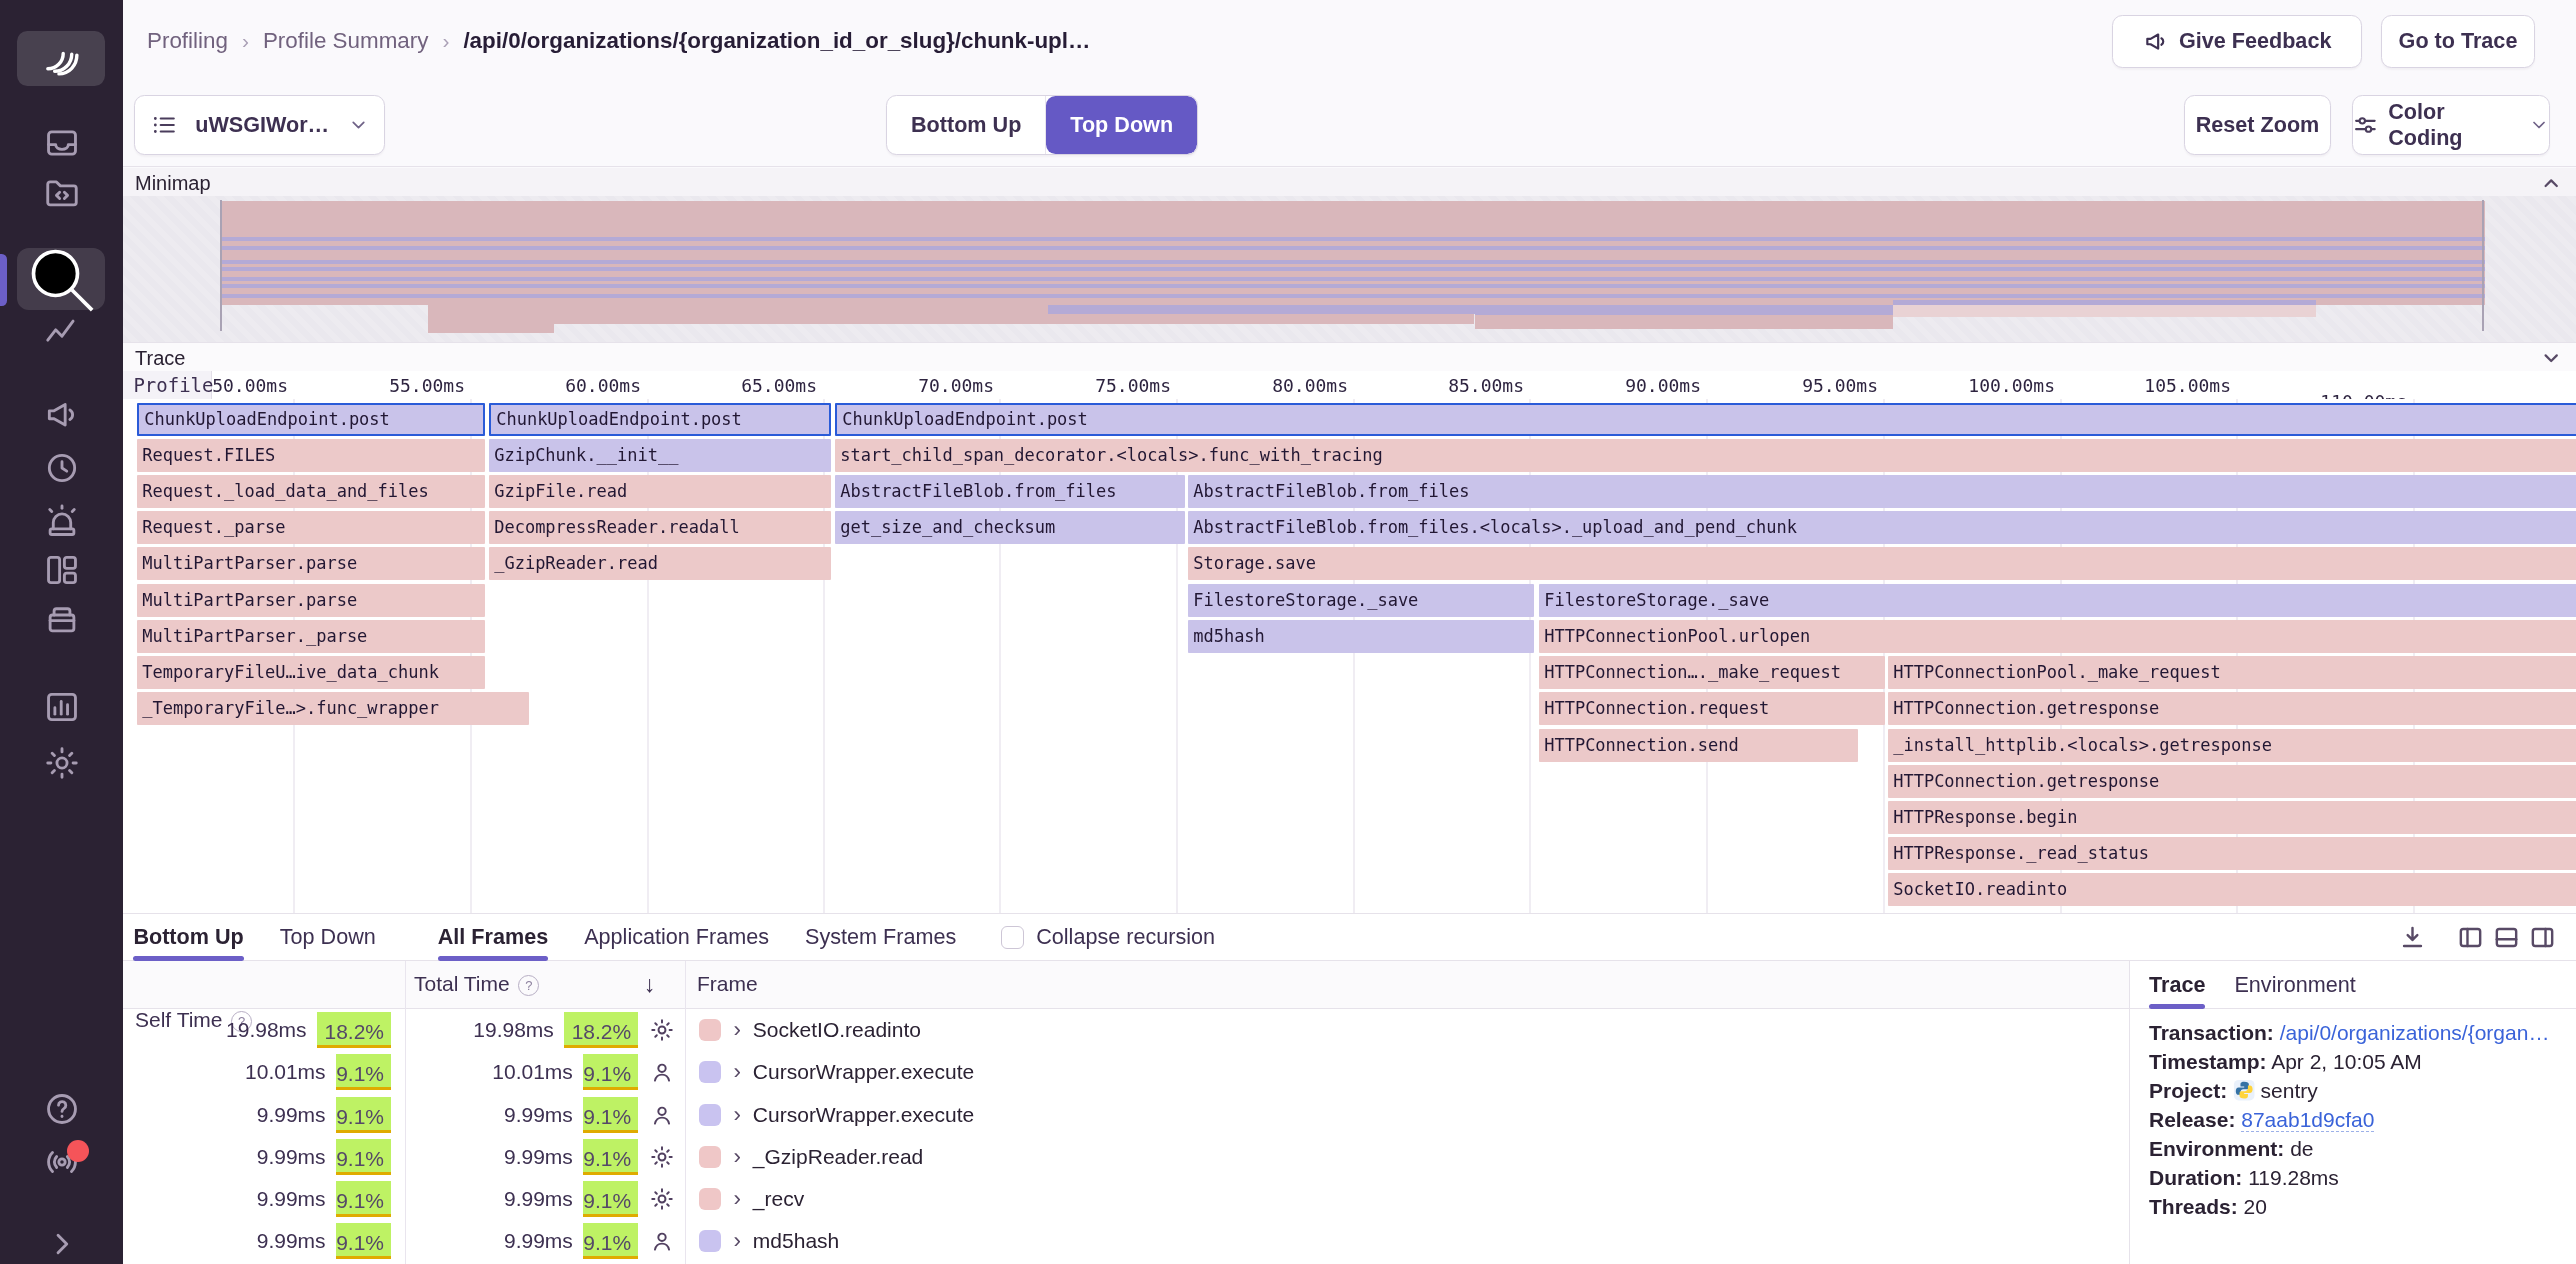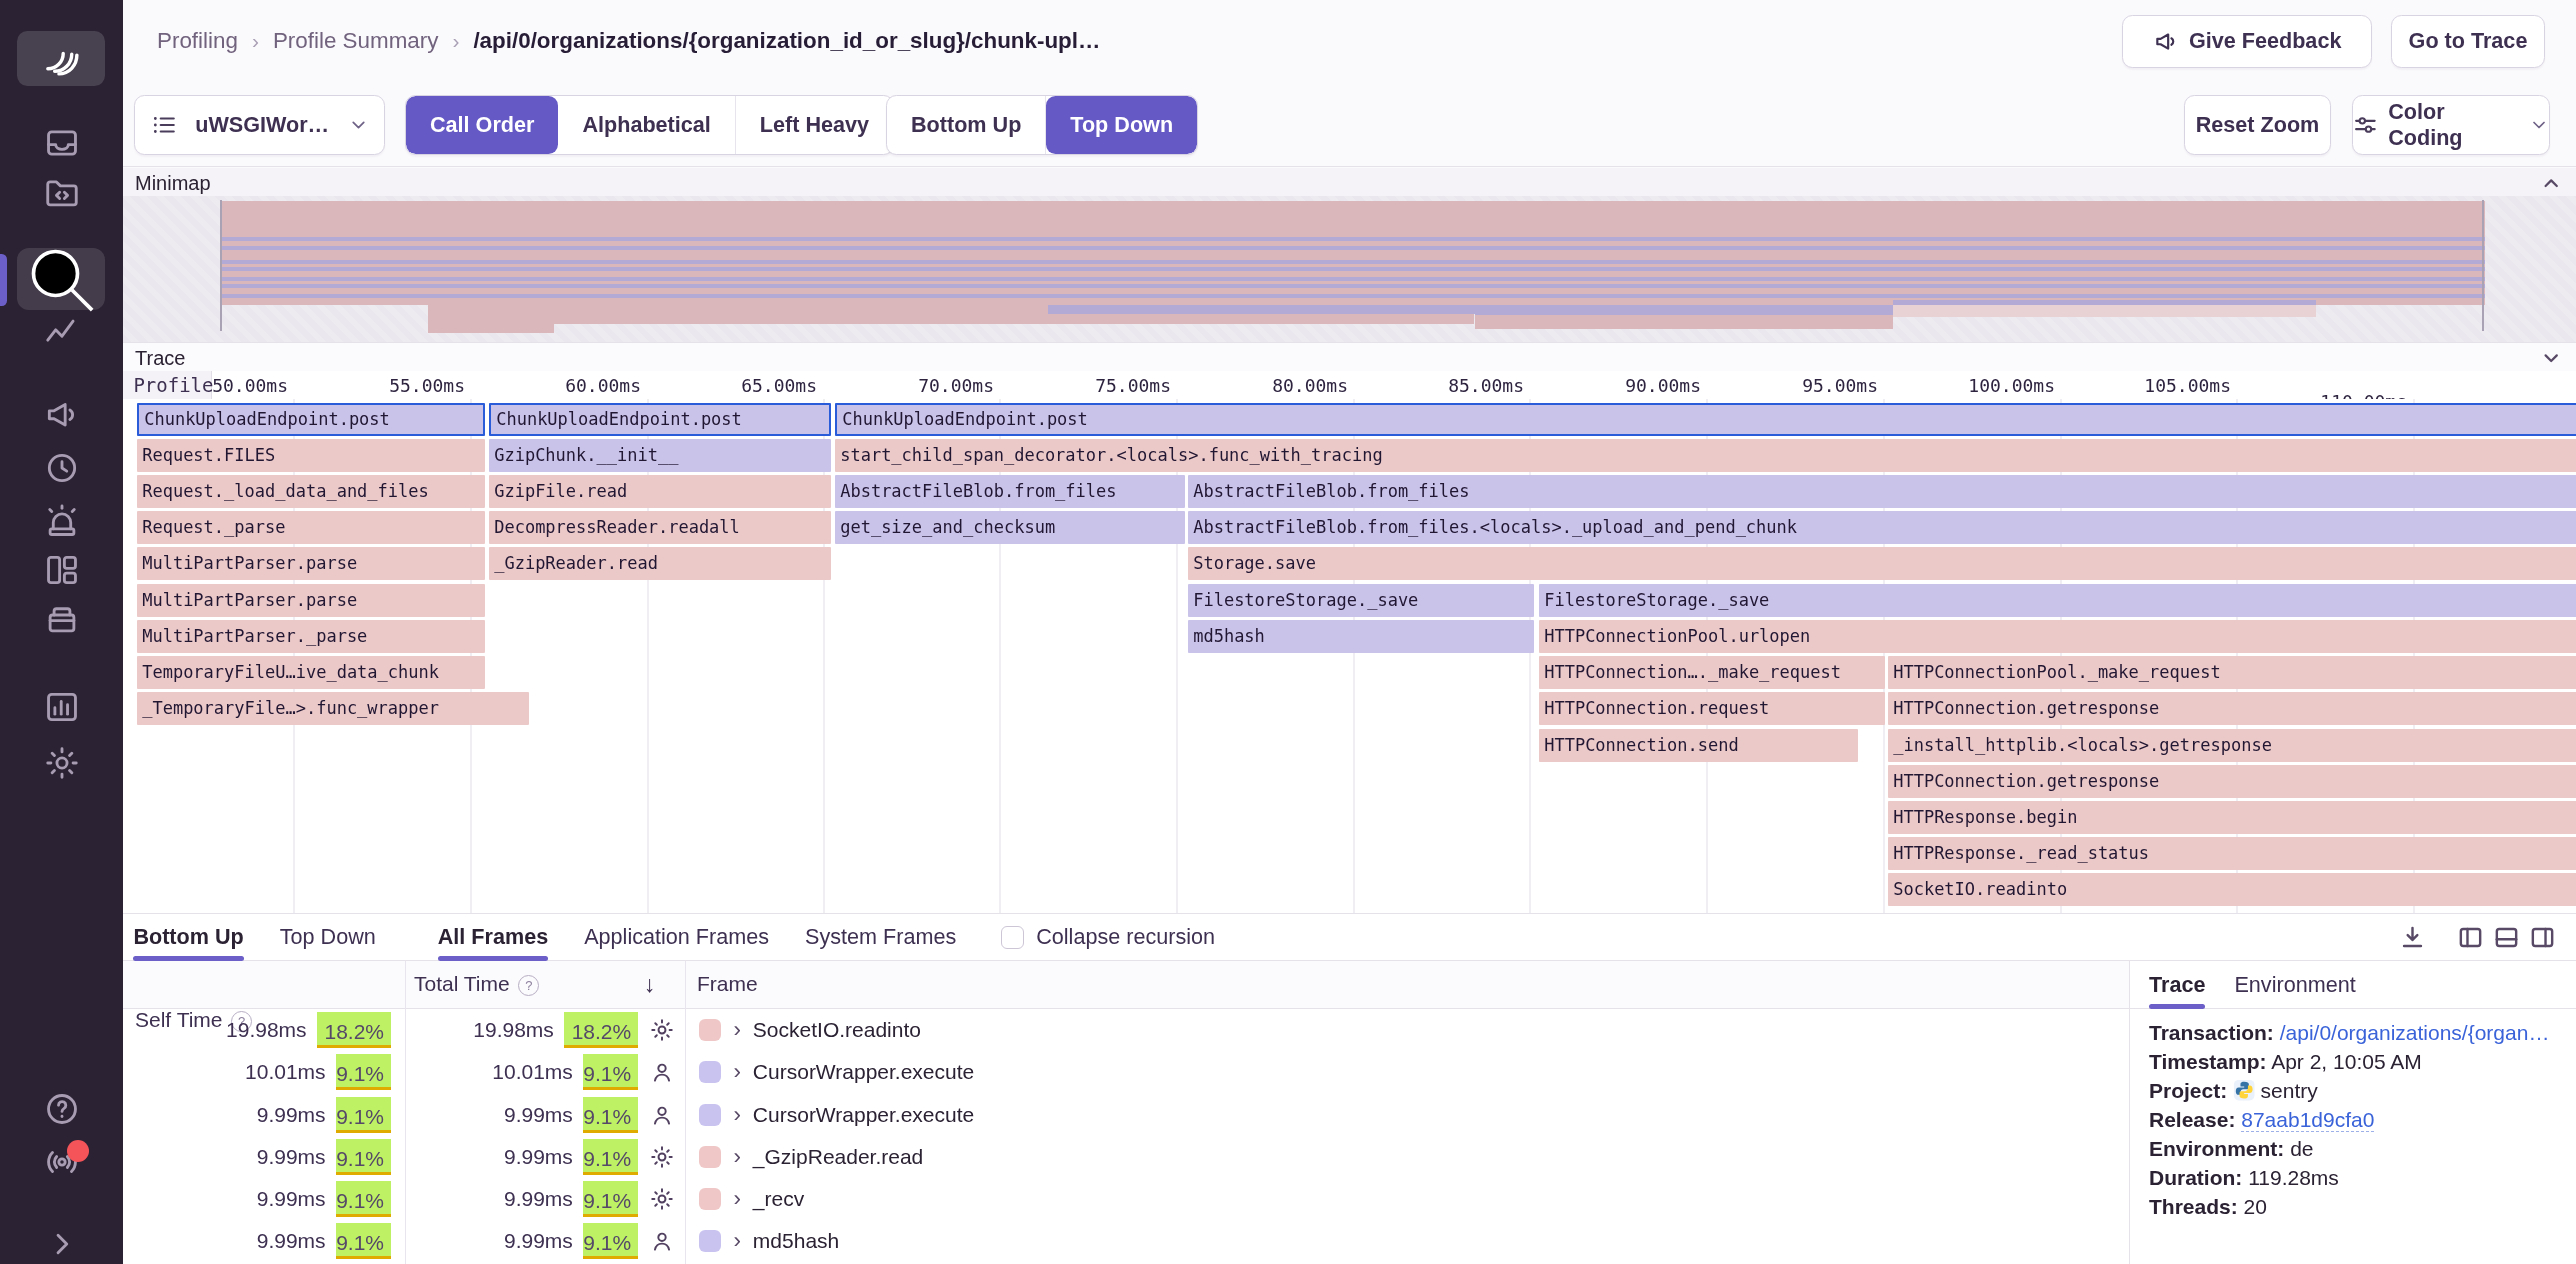--- a/index.html
+++ b/index.html
@@ -13,21 +13,21 @@
   .side-item { position:absolute; left:0; width:123px; display:flex; justify-content:center; align-items:center; }
   .side-item svg { width:38px; height:38px; stroke:#a79cb2; stroke-width:1.8; fill:none; stroke-linecap:round; stroke-linejoin:round; }
   .logo-box { position:absolute; left:17px; top:31px; width:88px; height:55px; background:rgba(255,255,255,0.14); border-radius:10.4px; display:flex; align-items:center; justify-content:center; }
   .logo-box svg { width:41px; height:41px; stroke:#ffffff; stroke-width:2; fill:none; stroke-linecap:round; }
   .active-box { position:absolute; left:17px; top:248px; width:88px; height:62px; background:rgba(255,255,255,0.12); border-radius:12px; display:flex; align-items:center; justify-content:center; }
   .active-box svg { stroke:#ffffff; }
   #side-indicator { position:absolute; left:0; top:254px; width:7px; height:52px; background:#6c5fc7; border-radius:0 5.2px 5.2px 0; }
   #notif-dot { position:absolute; left:67px; top:1140px; width:22.4px; height:22.4px; border-radius:50%; background:#f55459; z-index:2; }
 
   
-  #topbar { position:absolute; left:123px; top:0; width:2276px; height:81px; background:#faf9fc;margin-left:10px; }
+  #topbar { position:absolute; left:123px; top:0; width:2276px; height:81px; background:#faf9fc; }
   #breadcrumb { position:absolute; left:24px; top:0; height:81px; display:flex; align-items:center; gap:14px; font-size:22.4px; }
   .crumb { color:#71627e; cursor:pointer; }
   .crumb-sep { color:#a99fb5; font-size:21px; }
   .crumb-last { color:#271d36; font-weight:bold; }
   .tb-btn { position:absolute; top:14.7px; height:53px; background:#ffffff; border:0.9px solid #d9d4e2; border-radius:10.4px; display:flex; align-items:center; justify-content:center; gap:10.4px; font-size:21.6px; font-weight:bold; color:#3d3051; box-shadow:0 1.7px 1.7px rgba(43,34,51,0.04); cursor:pointer; }
   .tb-btn svg { width:26px; height:26px; stroke:#3d3051; stroke-width:2; fill:none; stroke-linecap:round; stroke-linejoin:round; }
 
   
   #toolbar { position:absolute; left:123px; top:81px; width:2453px; height:86px; background:#faf9fc; border-bottom:0.9px solid #e6e2ea; }
   .ctl { position:absolute; top:14px; height:60px; background:#fff; border:0.9px solid #d9d4e2; border-radius:10.4px; display:flex; align-items:center; font-size:21.6px; font-weight:bold; color:#3d3051; box-shadow:0 1.7px 1.7px rgba(43,34,51,0.04); }
@@ -236,25 +236,20 @@
   <div id="toolbar">
     <div class="ctl" style="left:11.2px;width:251px;justify-content:space-between;padding:0 15.5px;cursor:pointer;">
       <svg class="icon-sm" viewBox="0 0 24 24">
           <path d="M9 6h12M9 12h12M9 18h12"></path>
           <path d="M4 6h.01M4 12h.01M4 18h.01" stroke-width="2.6"></path>
         </svg>
       <span style="white-space:nowrap;overflow:hidden;">uWSGIWor…</span>
       <svg class="icon-sm" viewBox="0 0 24 24" style="stroke:#6f6287;width:21px;">
           <path d="M6 9l6 6 6-6"></path>
         </svg>
-    </div>
-    <div class="ctl seg" style="left:282px;">
-      <div class="seg-btn on">Call Order</div>
-      <div class="seg-btn">Alphabetical</div>
-      <div class="seg-btn">Left Heavy</div>
     </div>
     <div class="ctl seg" style="left:763px;">
       <div class="seg-btn">Bottom Up</div>
       <div class="seg-btn on">Top Down</div>
     </div>
     <div class="ctl" style="left:2061px;width:147px;justify-content:center;cursor:pointer;">
       <span>Reset Zoom</span>
     </div>
     <div class="ctl" style="left:2229px;width:198px;justify-content:center;gap:10.4px;cursor:pointer;">
       <svg class="icon-sm" viewBox="0 0 24 24">

